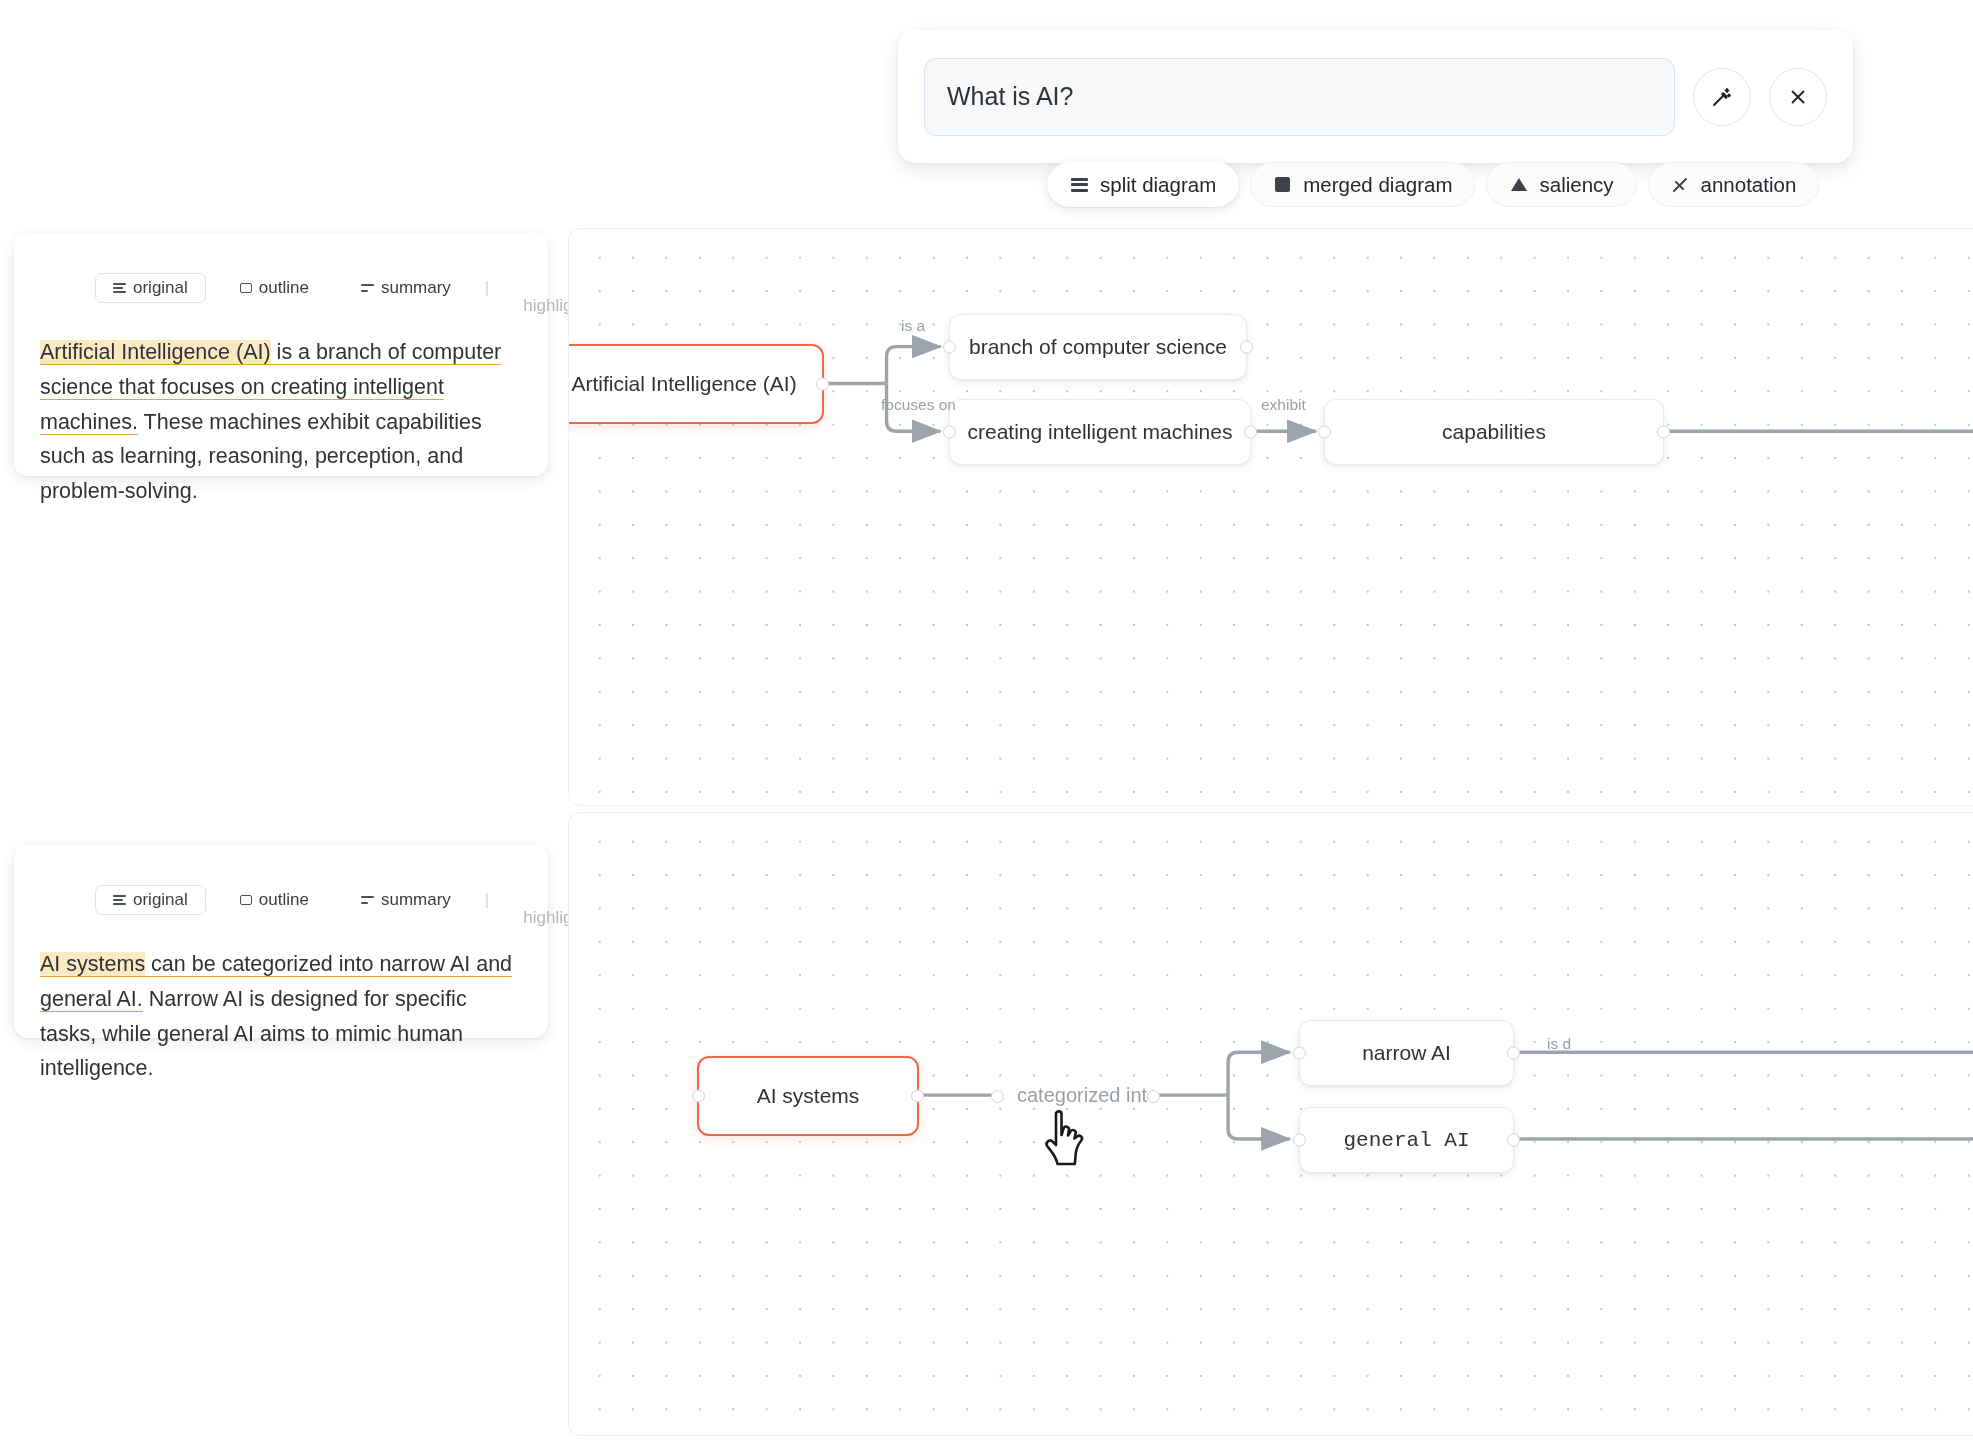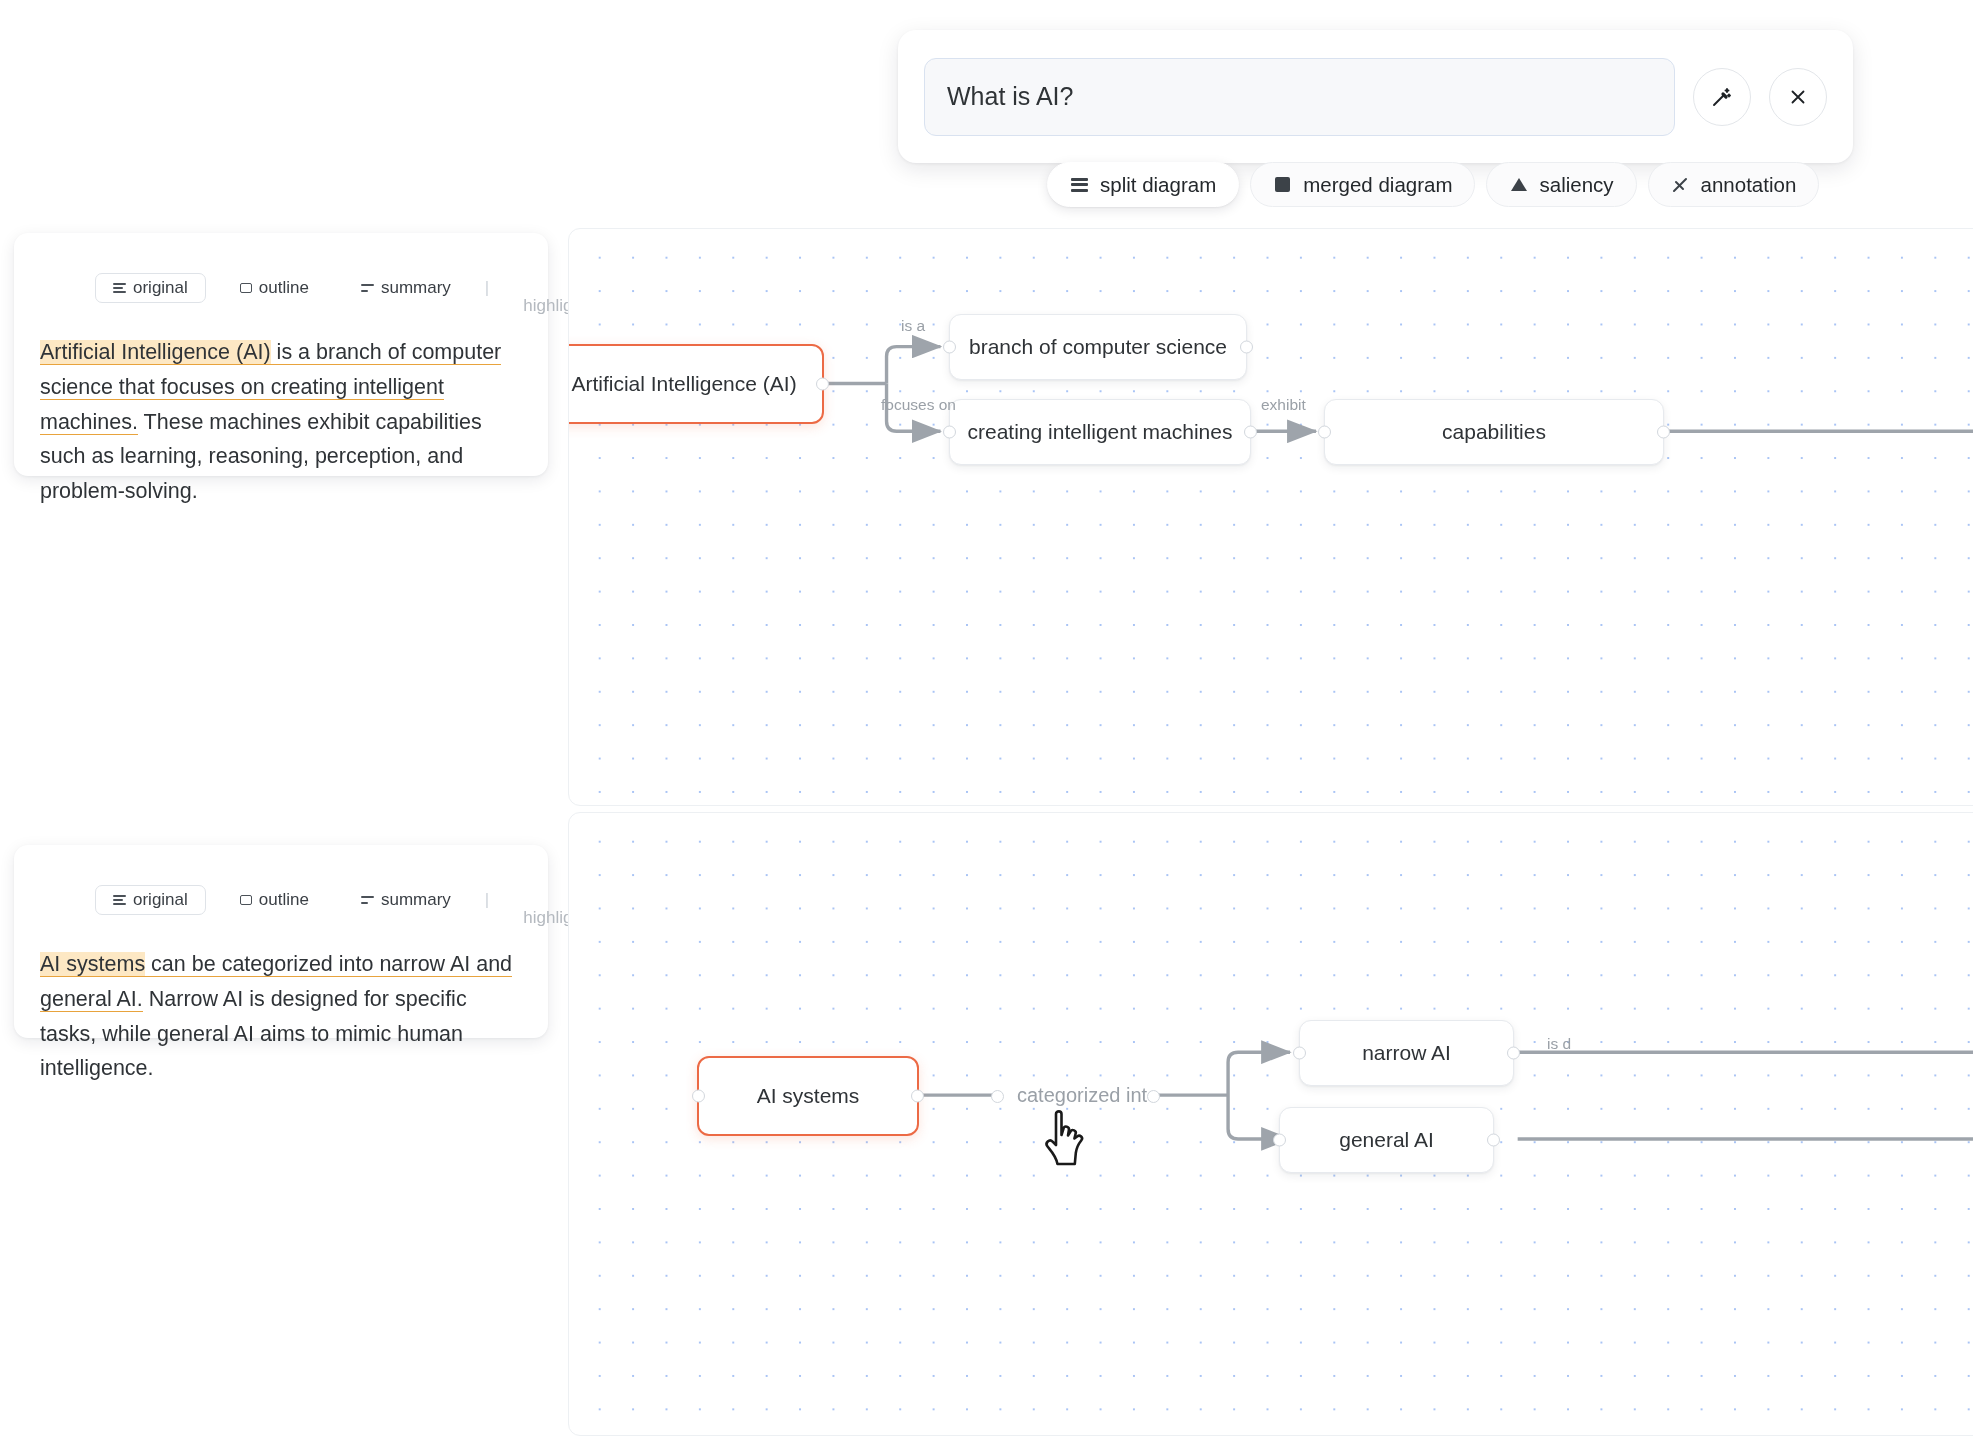--- a/index.html
+++ b/index.html
@@ -360,21 +360,21 @@
     <span class="relay-handle" style="left:422px; top:277px;"></span>
     <div class="edge-label big" style="left:448px; top:271px;">categorized into</div>
     <span class="relay-handle" style="left:578px; top:277px;"></span>
 
     <div class="node" style="left:730px; top:207px; width:215px; height:66px;justify-content:center;">
       <span class="handle l"></span>
       <span>narrow AI</span>
       <span class="handle r"></span>
     </div>
 
-    <div class="node" style="left:710px; top:294px; width:215px; height:66px;">
+    <div class="node" style="left:730px; top:294px; width:215px; height:66px;font-family:Liberation Mono, monospace;">
       <span class="handle l"></span>
       <span>general AI</span>
       <span class="handle r"></span>
     </div>
 
     <div class="edge-label" style="left:978px; top:222px;">is d</div>
   </div>
 
   <div class="cursor">
     <svg width="56" height="62" viewBox="0 0 56 62">

